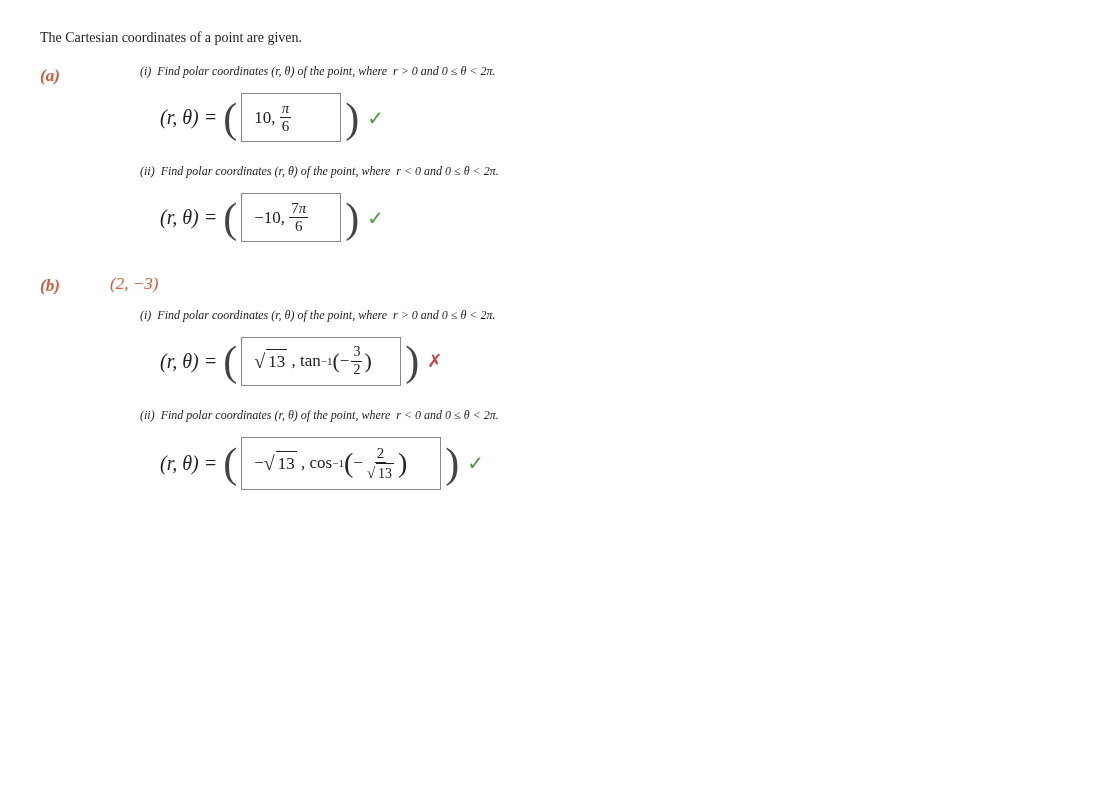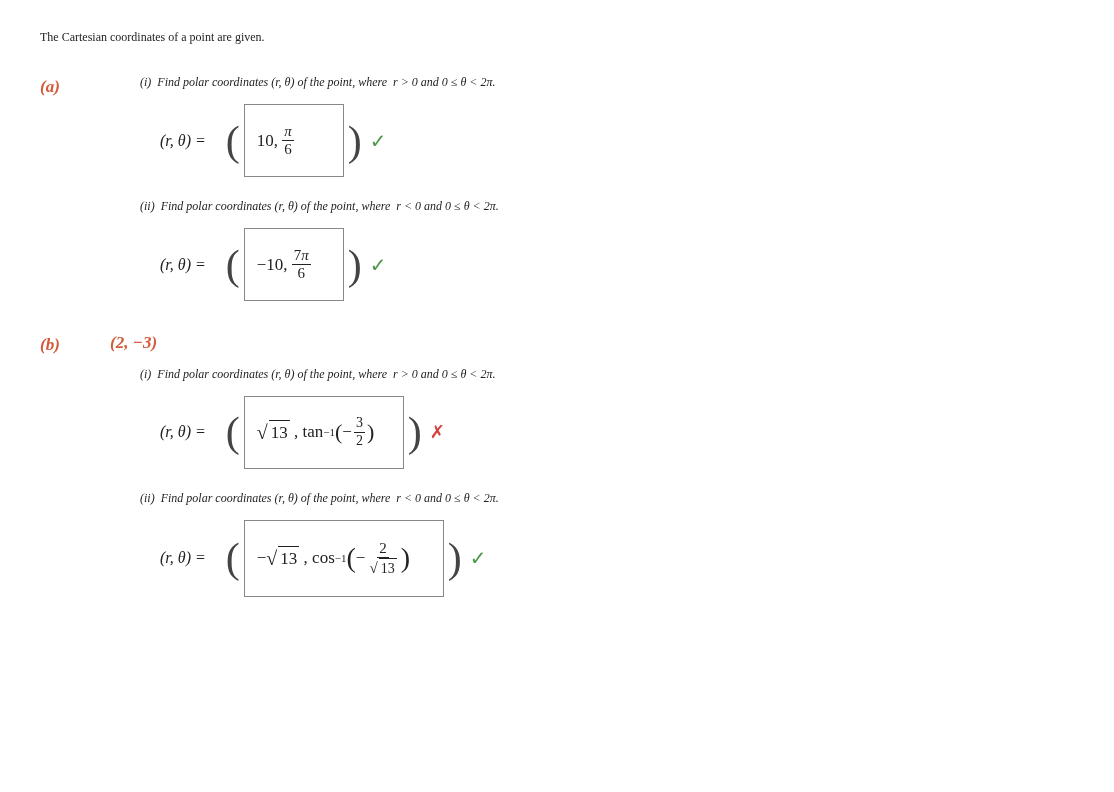--- a/index.html
+++ b/index.html
@@ -6,22 +6,22 @@
     body {
       background: #fff;
       font-family: Georgia, 'Times New Roman', serif;
       font-size: 17px;
       color: #222;
       padding: 30px 40px;
       width: 1114px;
       min-height: 792px;
     }
     .intro {
-      font-size: 12px;
-      margin-bottom: 30px;
+      font-size: 14px;
+      margin-bottom: 18px;
     }
     .part {
       display: flex;
       align-items: flex-start;
       margin-bottom: 10px;
     }
     .part-label {
       min-width: 70px;
       font-size: 17px;
       padding-top: 2px;
@@ -42,34 +42,34 @@
       font-size: 12px;
       margin-bottom: 14px;
       font-style: italic;
     }
     .answer-row {
       display: flex;
       align-items: center;
       margin-left: 20px;
     }
     .answer-label {
-      font-size: 16px;
+      font-size: 20px;
       font-style: italic;
-      margin-right: 20px;
+      margin-right: 6px;
       white-space: nowrap;
     }
     .big-paren {
       font-size: 42px;
       font-weight: 200;
       line-height: 1;
       color: #444;
     }
     .answer-box {
       border: 1.5px solid #888;
-      padding: 18px 12px;
+      padding: 6px 12px;
       min-width: 100px;
       display: inline-flex;
       align-items: center;
       justify-content: flex-start;
       font-size: 17px;
       margin: 0 4px;
       background: #fff;
     }
     .check-icon {
       color: #4a9a4a;
@@ -195,21 +195,21 @@
       </div>
     </div>
   </div>
 
   <div class="part" style="margin-top:6px;">
     <div class="part-label">
       <span>(b) &nbsp;</span>
     </div>
     <div class="part-content">
       <div style="margin-bottom:14px; font-style:italic;">
-        <span style="color:#d45a3a; font-weight:bold;">(2, −3)</span>
+        <span style="color:#d45a3a; font-weight:normal;">(2, −3)</span>
       </div>
 
       <div class="subpart">
         <div class="subpart-question">
           (i) &nbsp;Find polar coordinates (<span style="font-style:italic;">r</span>, <span style="font-style:italic;">θ</span>) of the point, where &nbsp;<span style="font-style:italic;">r</span> &gt; 0 and 0 ≤ <span style="font-style:italic;">θ</span> &lt; 2<span style="font-style:italic;">π</span>.
         </div>
         <div class="answer-row">
           <span class="answer-label">
             (<span style="font-style:italic;">r</span>, <span style="font-style:italic;">θ</span>) =
           </span>

